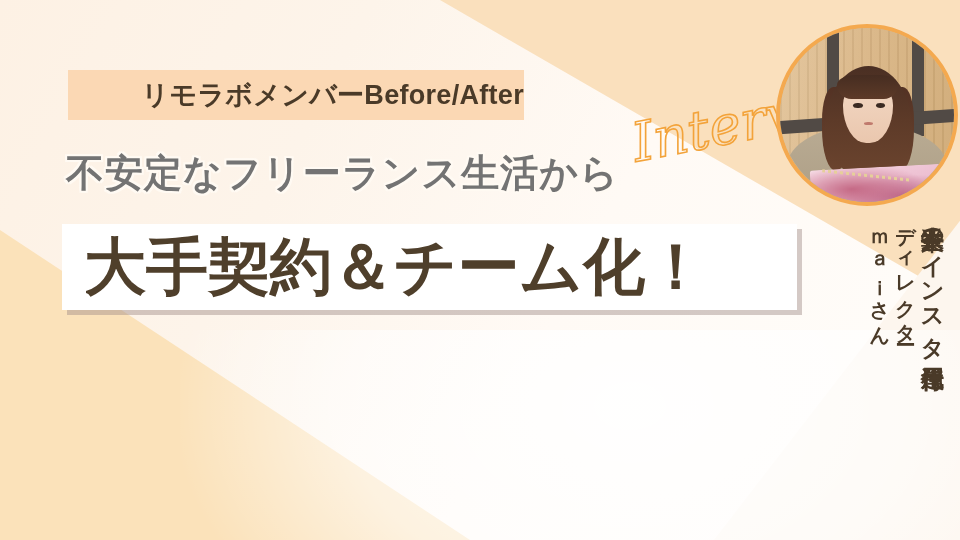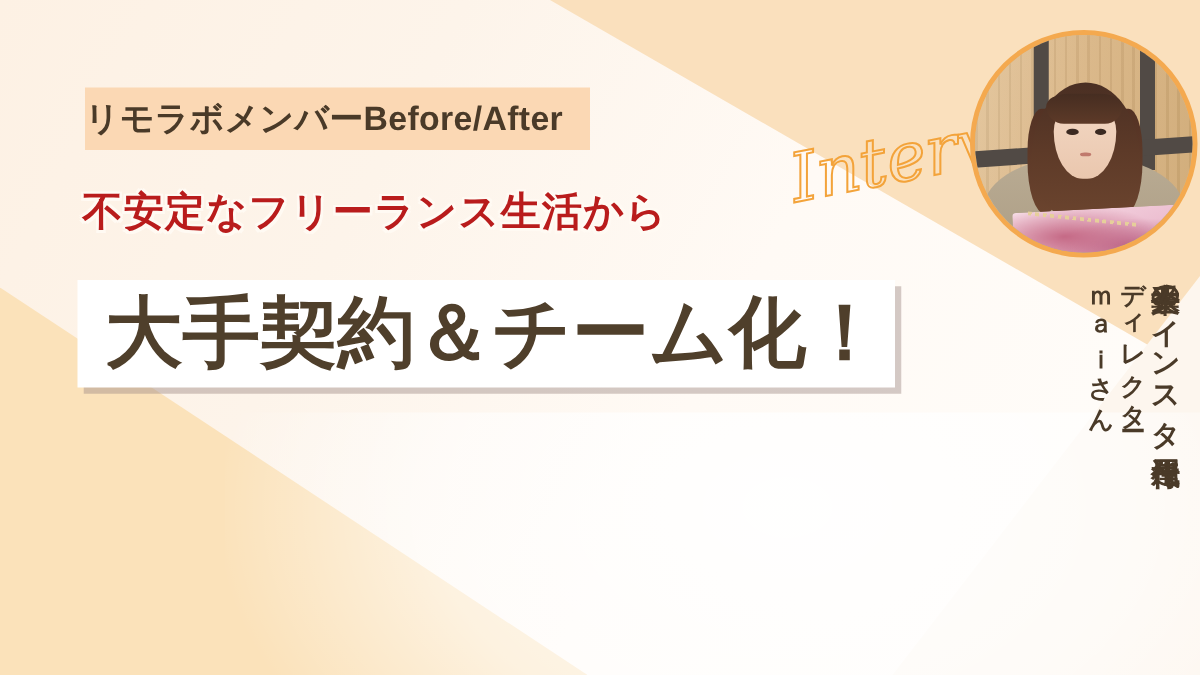--- a/index.html
+++ b/index.html
@@ -69,43 +69,43 @@
     height: 420px;
     background: #fdf6ee;
     clip-path: polygon(18% 100%, 100% 24%, 100% 100%);
   }
 
   
   .tag {
     position: absolute;
     left: 68px;
     top: 70px;
-    width: 404px;
+    width: 456px;
     height: 50px;
     background: #fbd8b4;
     display: flex;
     align-items: center;
-    justify-content: flex-start;
+    justify-content: flex-end;
   }
   .tag-label {
     font-size: 27px;
     font-weight: 700;
     color: #4a3a28;
     letter-spacing: 0.3px;
     white-space: nowrap;
   }
 
   
   .lead {
     position: absolute;
     left: 66px;
     top: 148px;
-    font-size: 32px;
+    font-size: 38px;
     font-weight: 700;
-    color: #b91c1c;
+    color: #737373;
     letter-spacing: 1px;
     white-space: nowrap;
     text-shadow:
        2px 0 0 #fffaf3, -2px 0 0 #fffaf3,
        0 2px 0 #fffaf3, 0 -2px 0 #fffaf3,
        2px 2px 0 #fffaf3, -2px 2px 0 #fffaf3,
        2px -2px 0 #fffaf3, -2px -2px 0 #fffaf3;
   }
 
   
@@ -113,21 +113,21 @@
     position: absolute;
     background: #ffffff;
     box-shadow: 5px 5px 0 rgba(160, 140, 135, 0.45);
     display: flex;
     align-items: center;
     box-sizing: border-box;
   }
   .box-1 {
     left: 62px;
     top: 224px;
-    width: 654px;
+    width: 735px;
     height: 86px;
     padding-left: 22px;
   }
   .box-2 {
     left: 62px;
     top: 330px;
     width: 724px;
     height: 104px;
     padding-left: 22px;
   }

